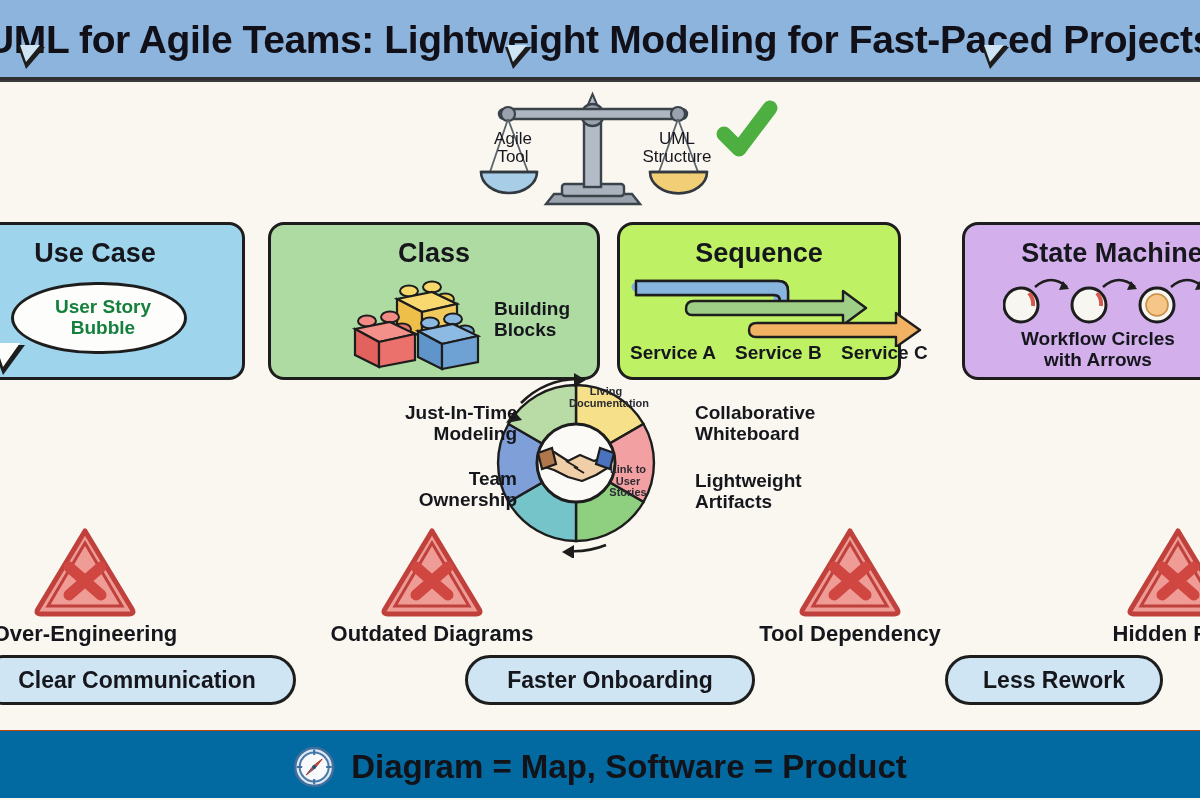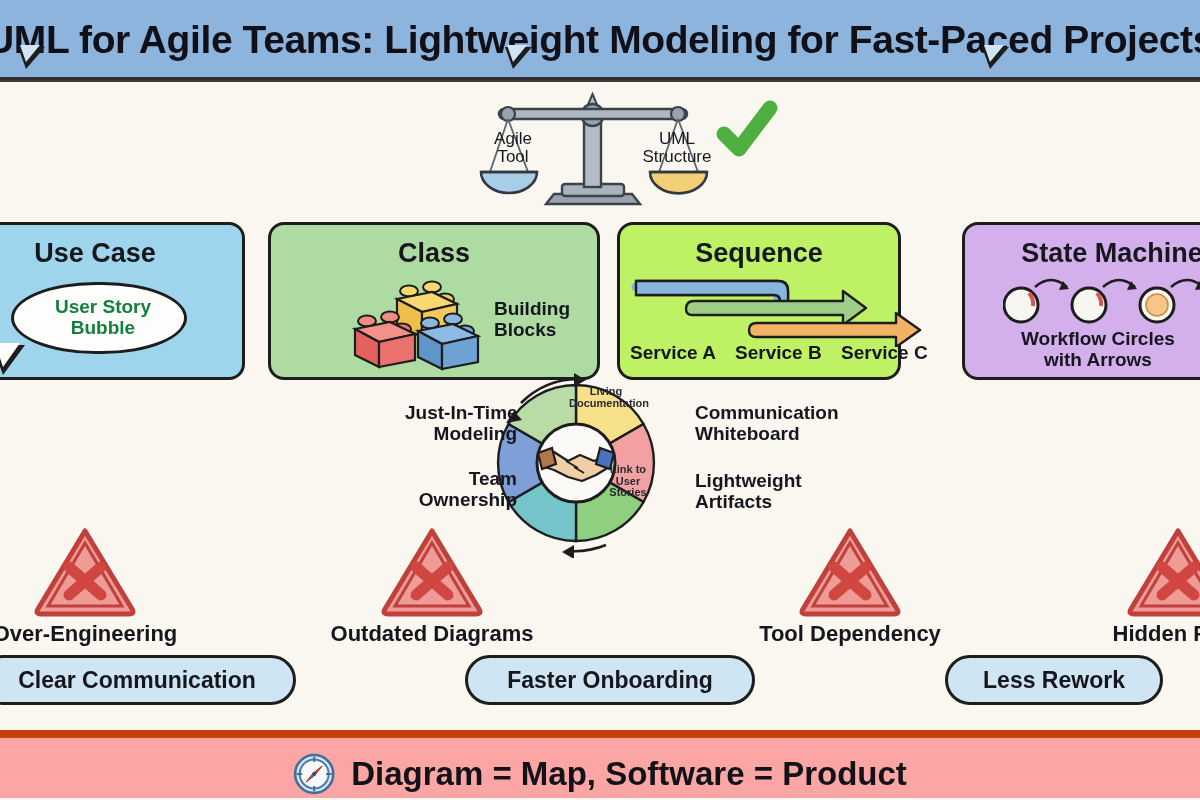--- a/index.html
+++ b/index.html
@@ -243,22 +243,22 @@
   #ben-0 { left: -22px;  width: 318px; }
   #ben-1 { left: 465px;  width: 290px; }
   #ben-2 { left: 945px;  width: 218px; }
 
   
   .footer-band {
     position: absolute;
     left: 0; top: 730px;
     width: 1200px;
     height: 68px;
-    background: #fca5a5;
-    border-top: 8px solid #c2410c;
+    background: #0369a1;
+    border-top: 1px solid #c2410c;
     box-sizing: border-box;
   }
   .footer-inner {
     position: absolute;
     left: 50%;
     top: 36px;
     transform: translate(-50%, -50%);
     display: flex;
     align-items: center;
     gap: 16px;
@@ -452,21 +452,21 @@
 
   <div class="donut-outer-label" id="lbl-jit">
     <div>Just-In-Time</div>
     <div>Modeling</div>
   </div>
   <div class="donut-outer-label" id="lbl-team">
     <div>Team</div>
     <div>Ownership</div>
   </div>
   <div class="donut-outer-label" id="lbl-collab">
-    <div>Communication</div>
+    <div>Collaborative</div>
     <div>Whiteboard</div>
   </div>
   <div class="donut-outer-label" id="lbl-light">
     <div>Lightweight</div>
     <div>Artifacts</div>
   </div>
 
   <div class="pitfall" id="pit-0">
     <svg style="position:absolute; left:50%; top:0; transform:translateX(-50%);" width="104" height="92" viewBox="0 0 104 92">
       <path d="M52 6 L99 84 Q102 89 96 89 L8 89 Q2 89 5 84 Z" fill="#ef9b96" stroke="#c0413c" stroke-width="5" stroke-linejoin="round"></path>

